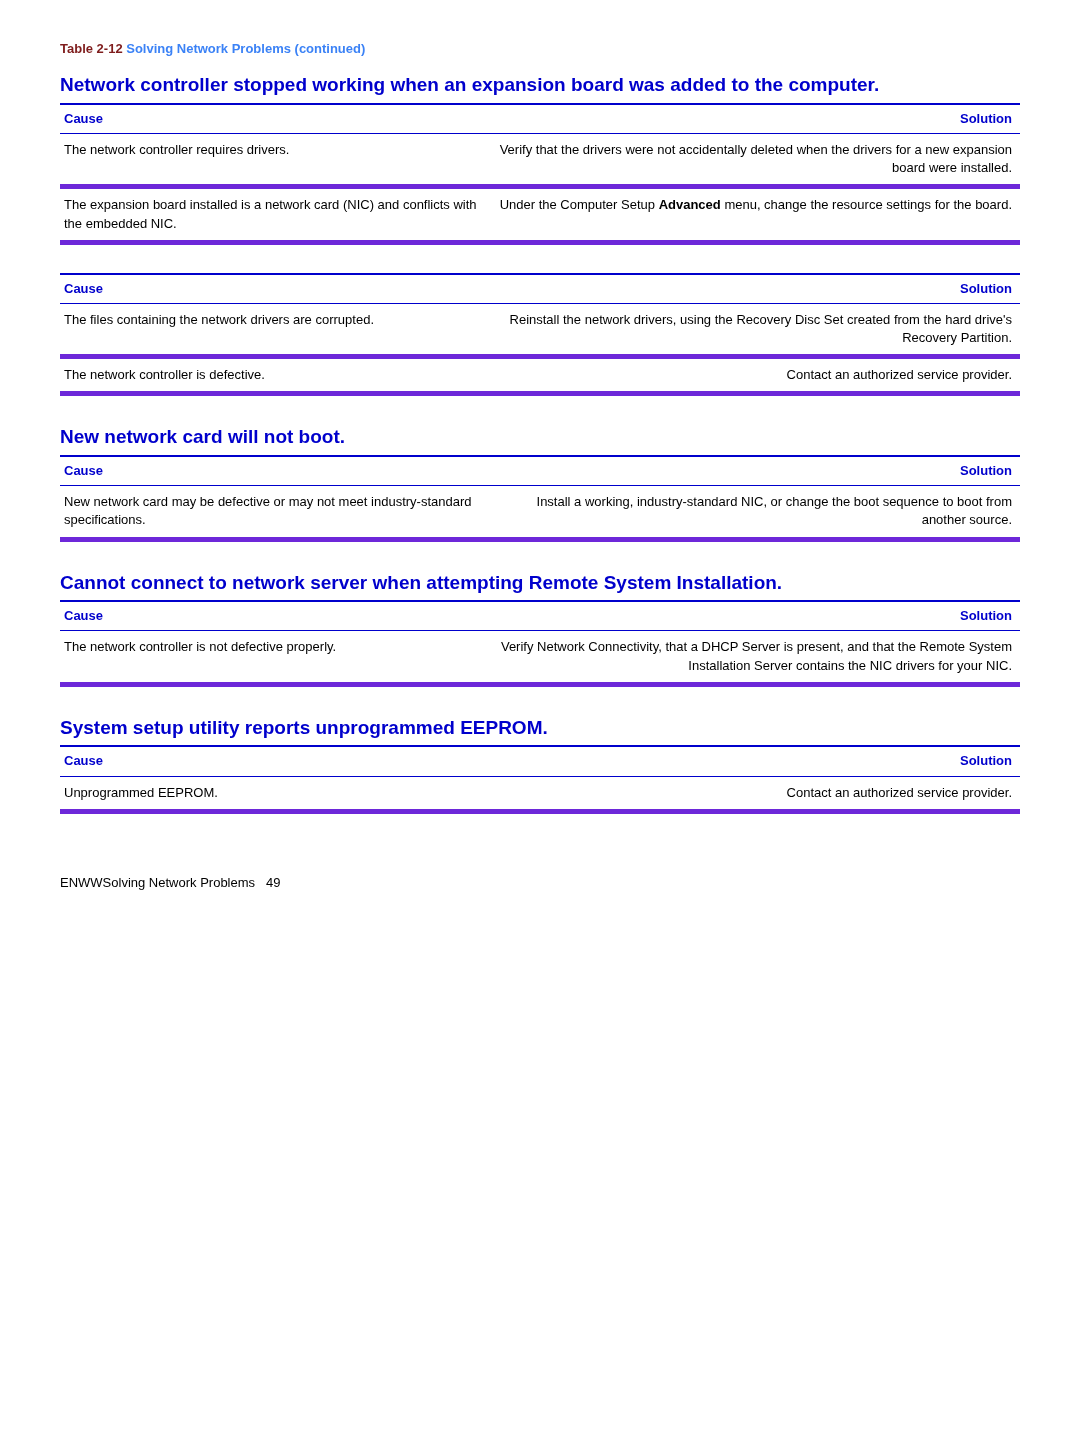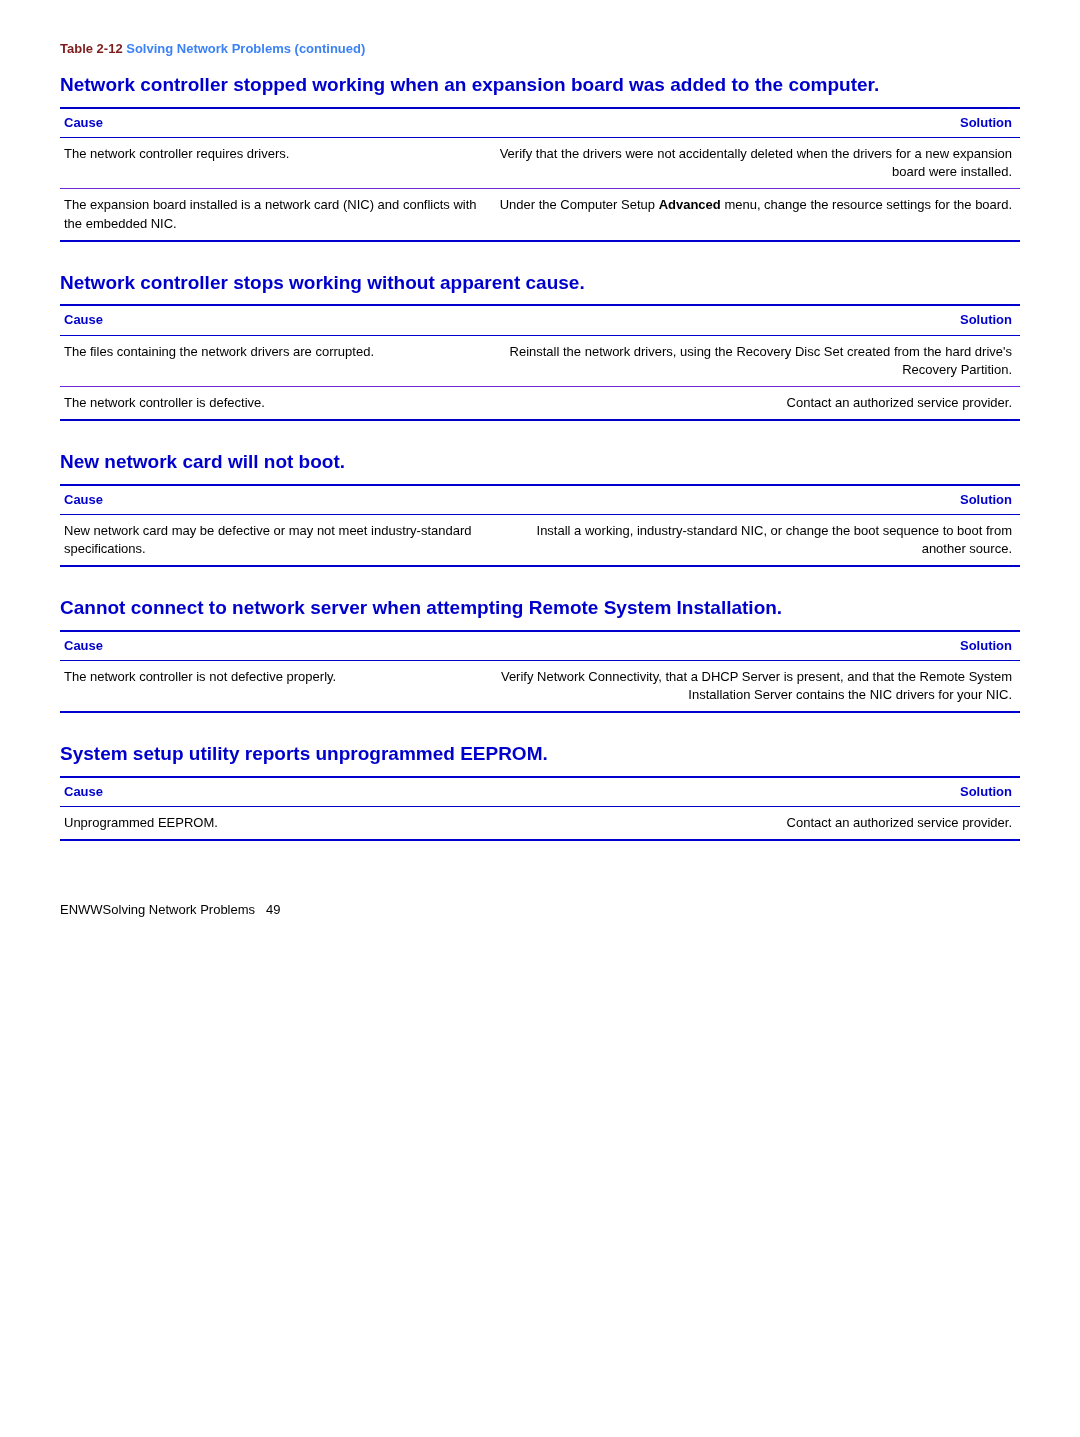--- a/index.html
+++ b/index.html
@@ -25,37 +25,37 @@
     }
     .section-heading {
       font-size: 19px;
       font-weight: bold;
       color: #0000cc;
       margin-bottom: 4px;
     }
     table {
       width: 100%;
       border-collapse: collapse;
-      margin-top: 8px;
+      margin-top: 0;
     }
     .col-cause { width: 45%; }
     .col-solution { width: 55%; text-align: right; }
     thead tr {
       border-top: 2px solid #0000cc;
       border-bottom: 1px solid #0000cc;
     }
     thead th {
       color: #0000cc;
       font-weight: bold;
       padding: 5px 8px 5px 4px;
       text-align: left;
       font-size: 13px;
     }
     tbody tr {
-      border-bottom: 1px solid #6d28d9;
+      border-bottom: 5px solid #6d28d9;
     }
     tbody td {
       padding: 7px 8px 7px 4px;
       vertical-align: top;
       font-size: 13px;
     }
     .last-row td {
       border-bottom: 2px solid #0000cc;
     }
     .footer {
@@ -88,21 +88,20 @@
             <td class="col-solution">Verify that the drivers were not accidentally deleted when the drivers for a new expansion board were installed.</td>
           </tr>
           <tr class="last-row">
             <td class="col-cause">The expansion board installed is a network card (NIC) and conflicts with the embedded NIC.</td>
             <td class="col-solution">Under the Computer Setup <strong>Advanced</strong> menu, change the resource settings for the board.</td>
           </tr>
         </tbody>
       </table>
     </div>
     <div class="section">
-      <div class="section-heading">Network controller stops working without apparent cause.</div>
       <table>
         <thead>
           <tr>
             <th class="col-cause">Cause</th>
             <th class="col-solution">Solution</th>
           </tr>
         </thead>
         <tbody>
           <tr>
             <td class="col-cause">The files containing the network drivers are corrupted.</td>

